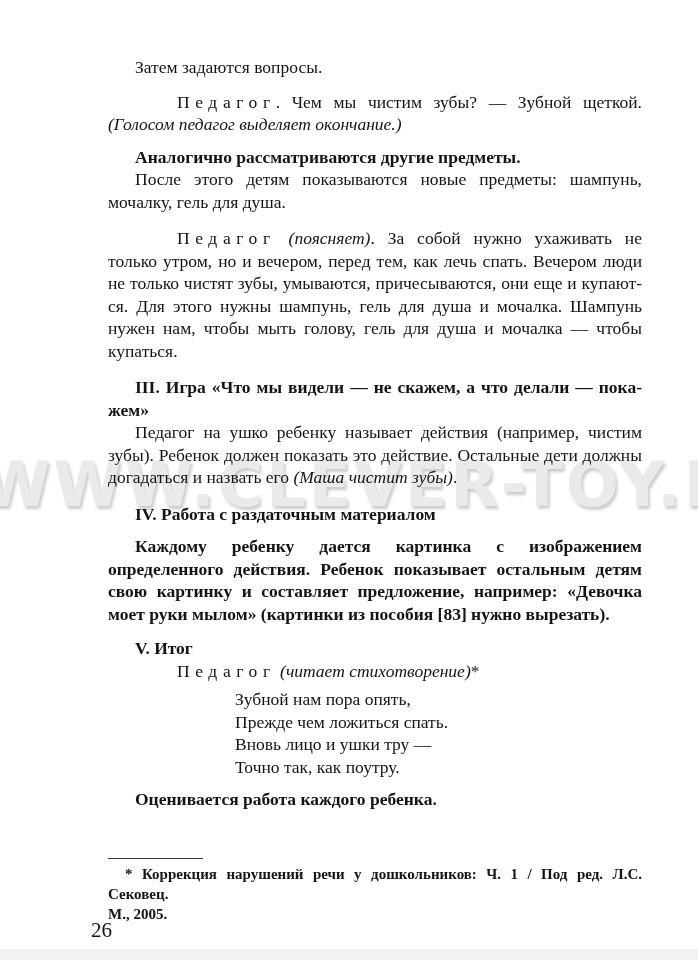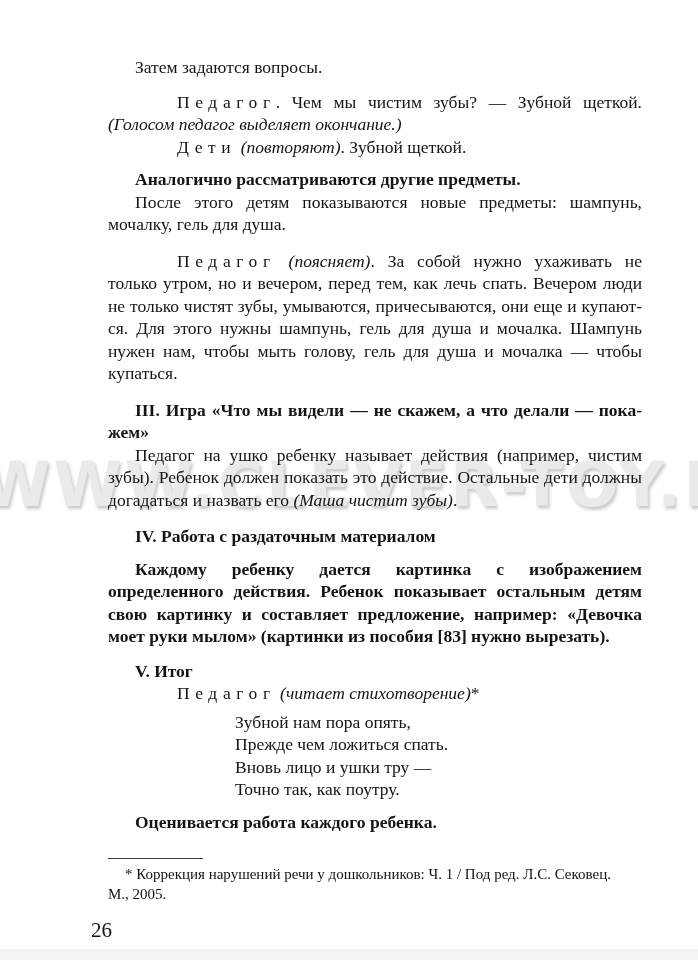--- a/index.html
+++ b/index.html
@@ -50,20 +50,21 @@
     text-indent: 0;
   }
   .sp { letter-spacing: 0.32em; margin-left: 42px; }
   .it { font-style: italic; }
   .footnote {
     position: absolute;
     left: 108px;
     top: 858px;
     width: 534px;
     z-index: 1;
+    font-weight: bold;
   }
   .footnote-rule {
     width: 95px;
     border-top: 1.5px solid #3a3a3a;
     margin: 0 0 5px 0;
   }
   .footnote-text {
     margin: 0;
     font-size: 15px;
     line-height: 20px;
@@ -90,21 +91,20 @@
 </head>
 <body>
 
 <div class="page">
 
   <div class="watermark">WWW.CLEVER-TOY.RU</div>
 
   <main class="textblock" id="textblock">
       <p class="indent"><span>Затем задаются вопросы.</span></p>
       <p class="indent gap-md"><span class="sp">Педагог</span><span>. Чем мы чистим зубы? — Зубной щеткой. </span><span class="it">(Голосом педагог выделяет окончание.)</span></p>
-      <p class="indent"><span class="sp">Дети</span><span> </span><span class="it">(повторяют)</span><span>. Зубной щеткой.</span></p>
       <p class="indent gap-sm"><span>Аналогично рассматриваются другие предметы.</span></p>
       <p class="indent"><span>После этого детям показываются новые предметы: шампунь, мочалку, гель для душа.</span></p>
       <p class="indent gap-lg"><span class="sp">Педагог</span><span> </span><span class="it">(поясняет)</span><span>. За собой нужно ухаживать не только ут­ром, но и вечером, перед тем, как лечь спать. Вечером люди не только чистят зубы, умываются, причесываются, они еще и купают­ся. Для этого нужны шампунь, гель для душа и мочалка. Шампунь нужен нам, чтобы мыть голову, гель для душа и мочалка — чтобы купаться.</span></p>
       <p class="indent h gap-lg"><span>III. Игра «Что мы видели — не скажем, а что делали — пока­жем»</span></p>
       <p class="indent"><span>Педагог на ушко ребенку называет действия (например, чистим зубы). Ребенок должен показать это действие. Остальные дети долж­ны догадаться и назвать его </span><span class="it">(Маша чистит зубы)</span><span>.</span></p>
       <p class="indent h gap-lg"><span>IV. Работа с раздаточным материалом</span></p>
       <p class="indent gap-sm"><span>Каждому ребенку дается картинка с изображением определенного действия. Ребенок показывает остальным детям свою картинку и состав­ляет предложение, например: «Девочка моет руки мылом» (картинки из пособия [83] нужно вырезать).</span></p>
       <p class="indent h gap-md"><span>V. Итог</span></p>
       <p class="indent"><span class="sp">Педагог</span><span> </span><span class="it">(читает стихотворение)</span><span>*</span></p>
       <p class="poem"><span>Зубной нам пора опять,</span><br><span>Прежде чем ложиться спать.</span><br><span>Вновь лицо и ушки тру —</span><br><span>Точно так, как поутру.</span></p>

